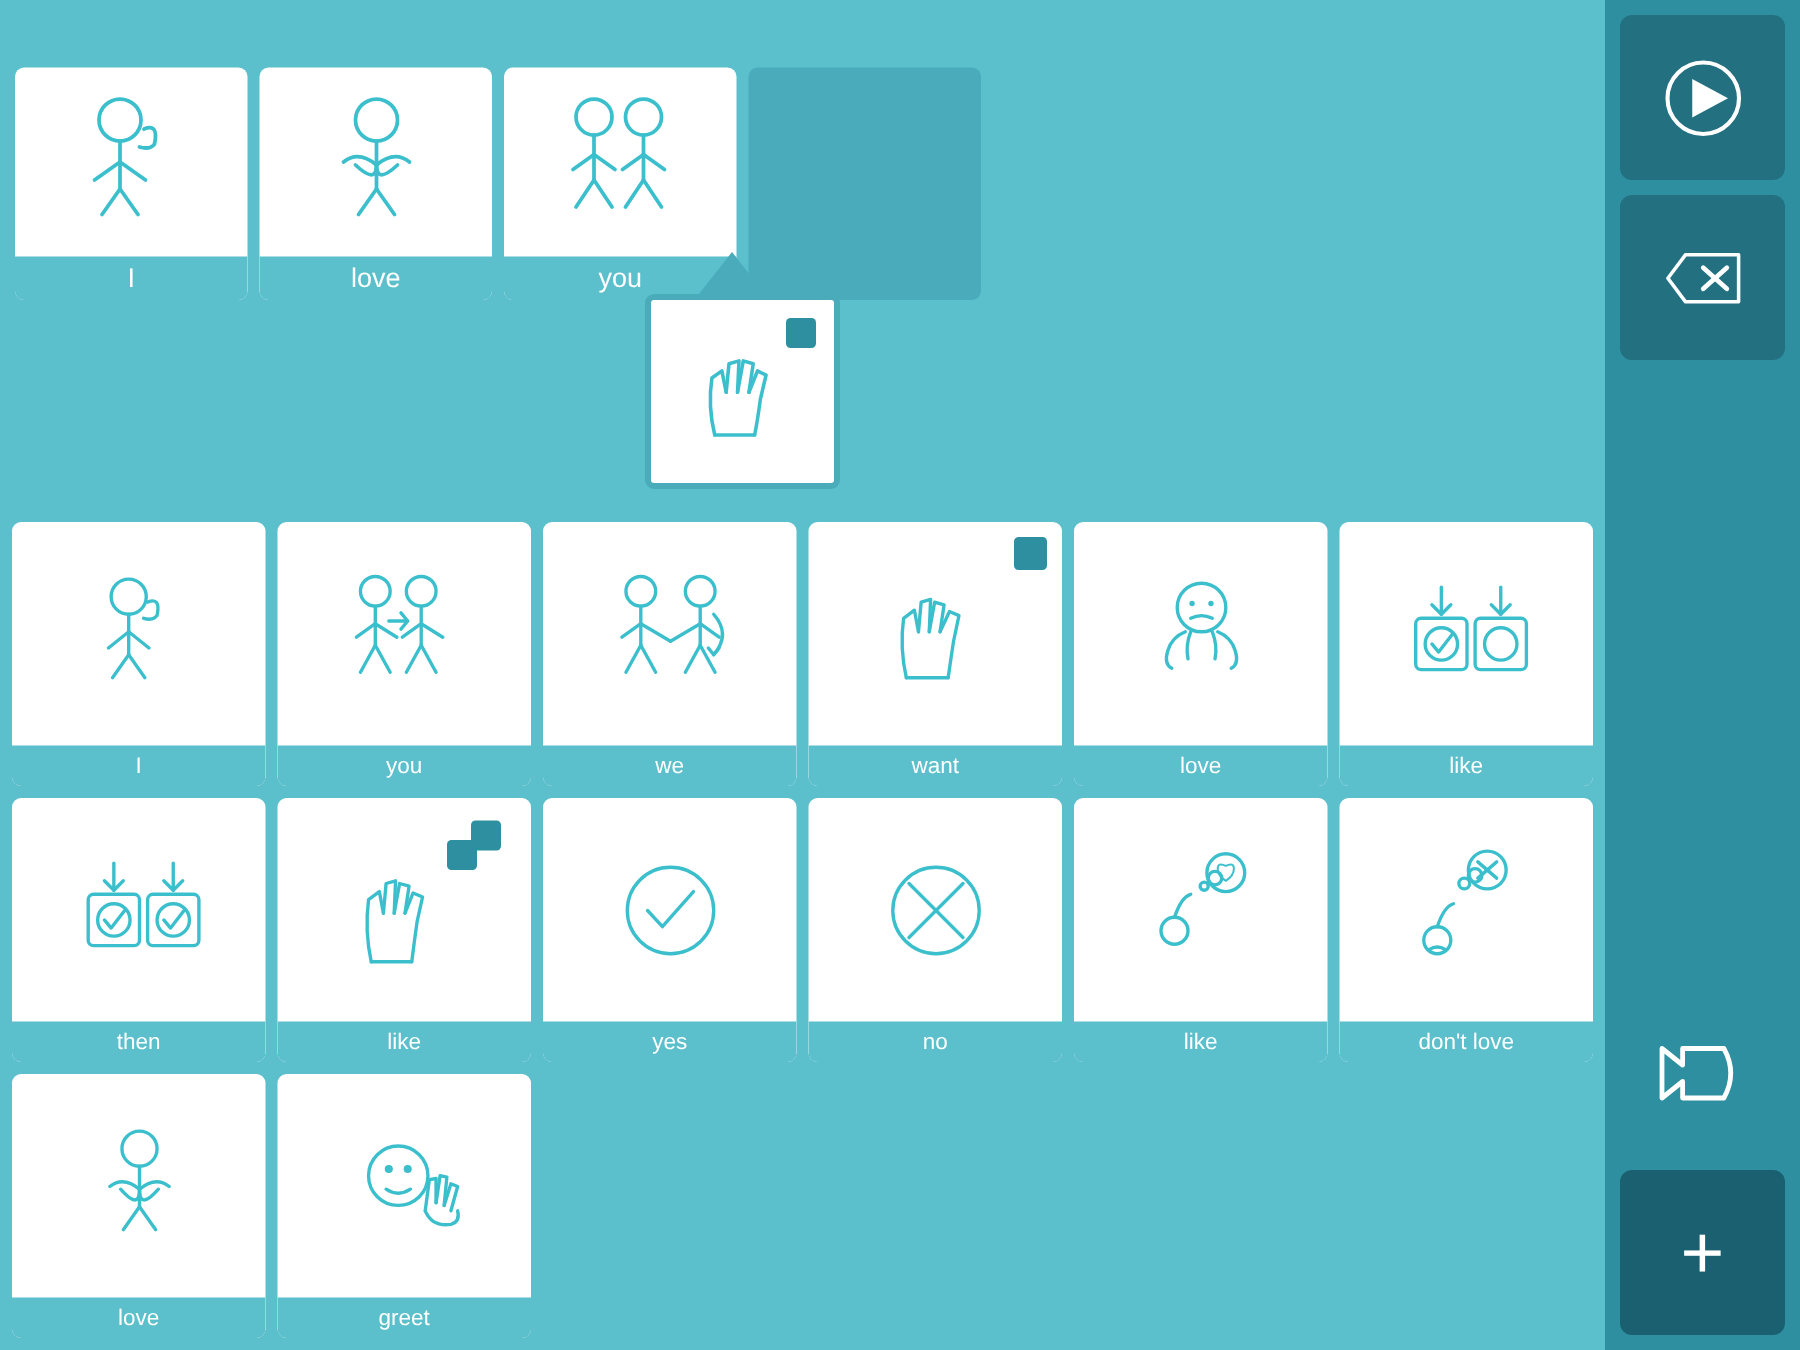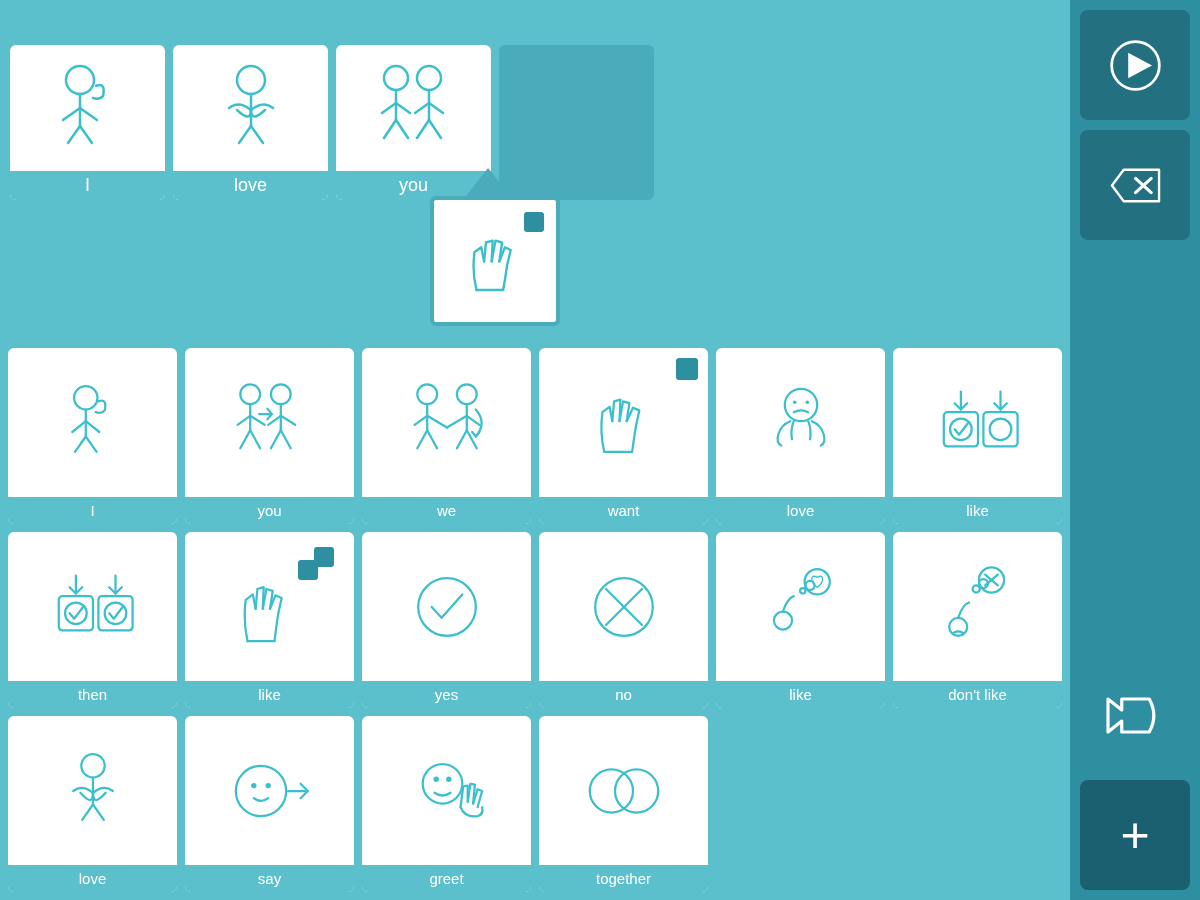--- a/index.html
+++ b/index.html
@@ -470,81 +470,57 @@
         <circle cx="48" cy="30" r="4"></circle>
         <circle cx="56" cy="24" r="5"></circle>
         <circle cx="65" cy="20" r="14"></circle>
 
         <line x1="58" y1="14" x2="72" y2="26"></line>
         <line x1="72" y1="14" x2="58" y2="26"></line>
 
         <path d="M22 79 Q28 75 34 79"></path>
       </svg>
     </div>
-    <div class="card-label">don't like</div>
+    <div class="card-label">don't love</div>
   </div>
 
   <div class="grid-card">
     <div class="card-icon">
       <svg width="90" height="90" viewBox="0 0 100 100">
         <circle cx="50" cy="22" r="13"></circle>
         <line x1="50" y1="35" x2="50" y2="65"></line>
         <line x1="50" y1="65" x2="38" y2="82"></line>
         <line x1="50" y1="65" x2="62" y2="82"></line>
         <path d="M28 50 Q38 42 50 52 Q62 42 72 50"></path>
         <path d="M36 52 Q50 68 50 52"></path>
         <path d="M64 52 Q50 68 50 52"></path>
       </svg>
     </div>
     <div class="card-label">love</div>
   </div>
 
-  <div class="grid-card">
-    <div class="card-icon">
-      <svg width="90" height="90" viewBox="0 0 100 100">
-
-        <circle cx="40" cy="50" r="28"></circle>
-        <circle cx="32" cy="44" r="3" fill="#3bbfcc" stroke="none"></circle>
-        <circle cx="48" cy="44" r="3" fill="#3bbfcc" stroke="none"></circle>
-        <path d="M32 58 Q40 64 48 58"></path>
-
-        <line x1="70" y1="50" x2="92" y2="50"></line>
-        <polyline points="84,42 92,50 84,58"></polyline>
-      </svg>
-    </div>
-    <div class="card-label">say</div>
-  </div>
 
   <div class="grid-card">
     <div class="card-icon">
       <svg width="90" height="90" viewBox="0 0 100 100">
 
         <circle cx="45" cy="42" r="22"></circle>
         <circle cx="38" cy="37" r="3" fill="#3bbfcc" stroke="none"></circle>
         <circle cx="52" cy="37" r="3" fill="#3bbfcc" stroke="none"></circle>
         <path d="M36 52 Q45 58 54 52"></path>
 
         <path d="M65 68 L68 45 L73 44 L73 62"></path>
         <path d="M73 62 L76 42 L81 43 L79 64"></path>
         <path d="M79 64 L84 48 L89 50 L84 68"></path>
         <path d="M65 68 Q70 80 84 78 Q91 76 89 68"></path>
       </svg>
     </div>
     <div class="card-label">greet</div>
   </div>
 
-  <div class="grid-card">
-    <div class="card-icon">
-      <svg width="90" height="90" viewBox="0 0 100 100">
-        <circle cx="36" cy="50" r="24"></circle>
-        <circle cx="64" cy="50" r="24"></circle>
-      </svg>
-    </div>
-    <div class="card-label">together</div>
-  </div>
 
 </div>
 
 <div class="sidebar">
 
   <div class="sidebar-btn play-btn">
     <svg width="55" height="55" viewBox="0 0 60 60" class="white-stroke">
       <circle cx="30" cy="30" r="26" stroke="white" stroke-width="3" fill="none"></circle>
       <polygon points="22,16 22,44 48,30" fill="white" stroke="none"></polygon>
     </svg>

